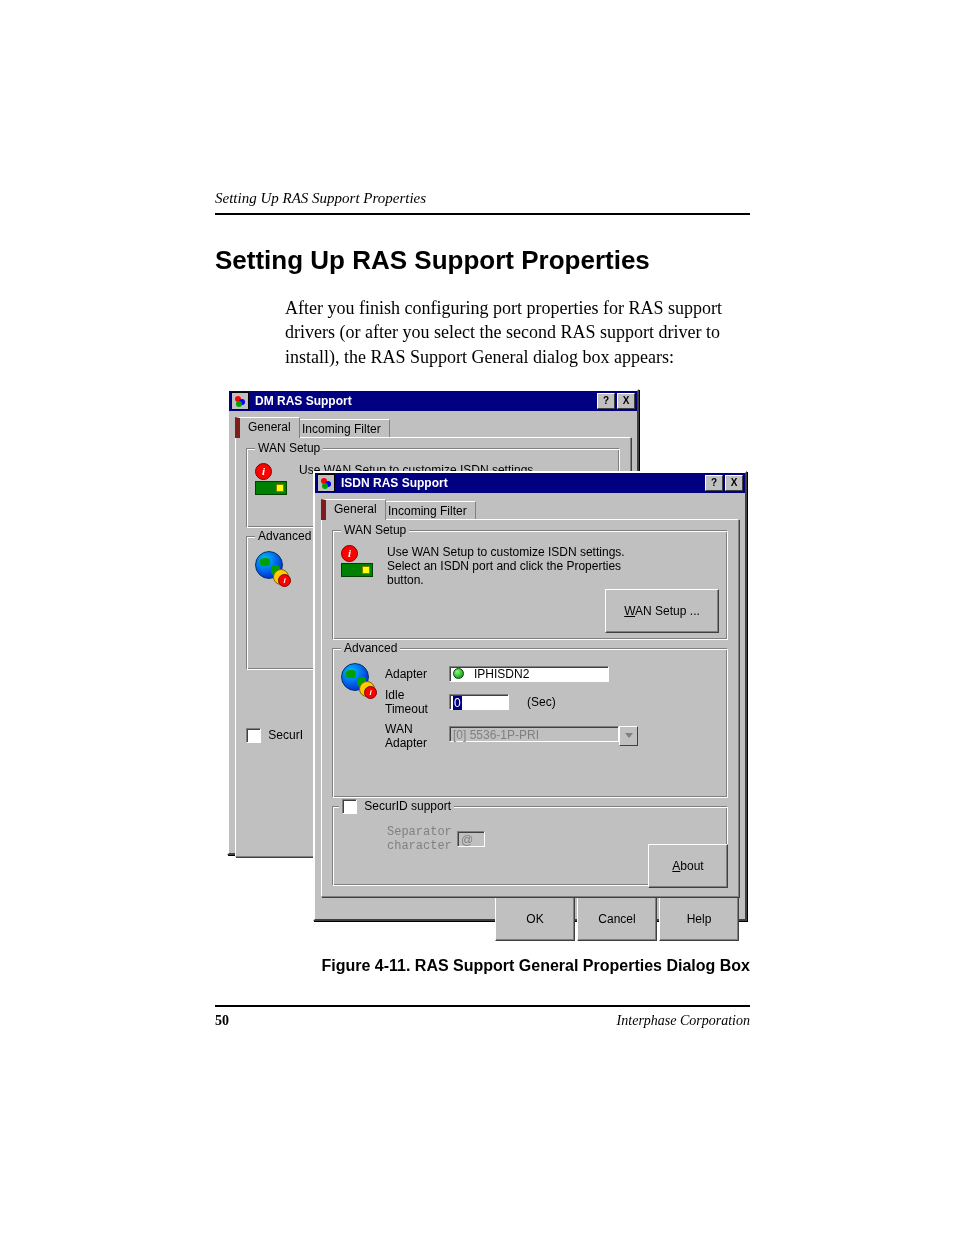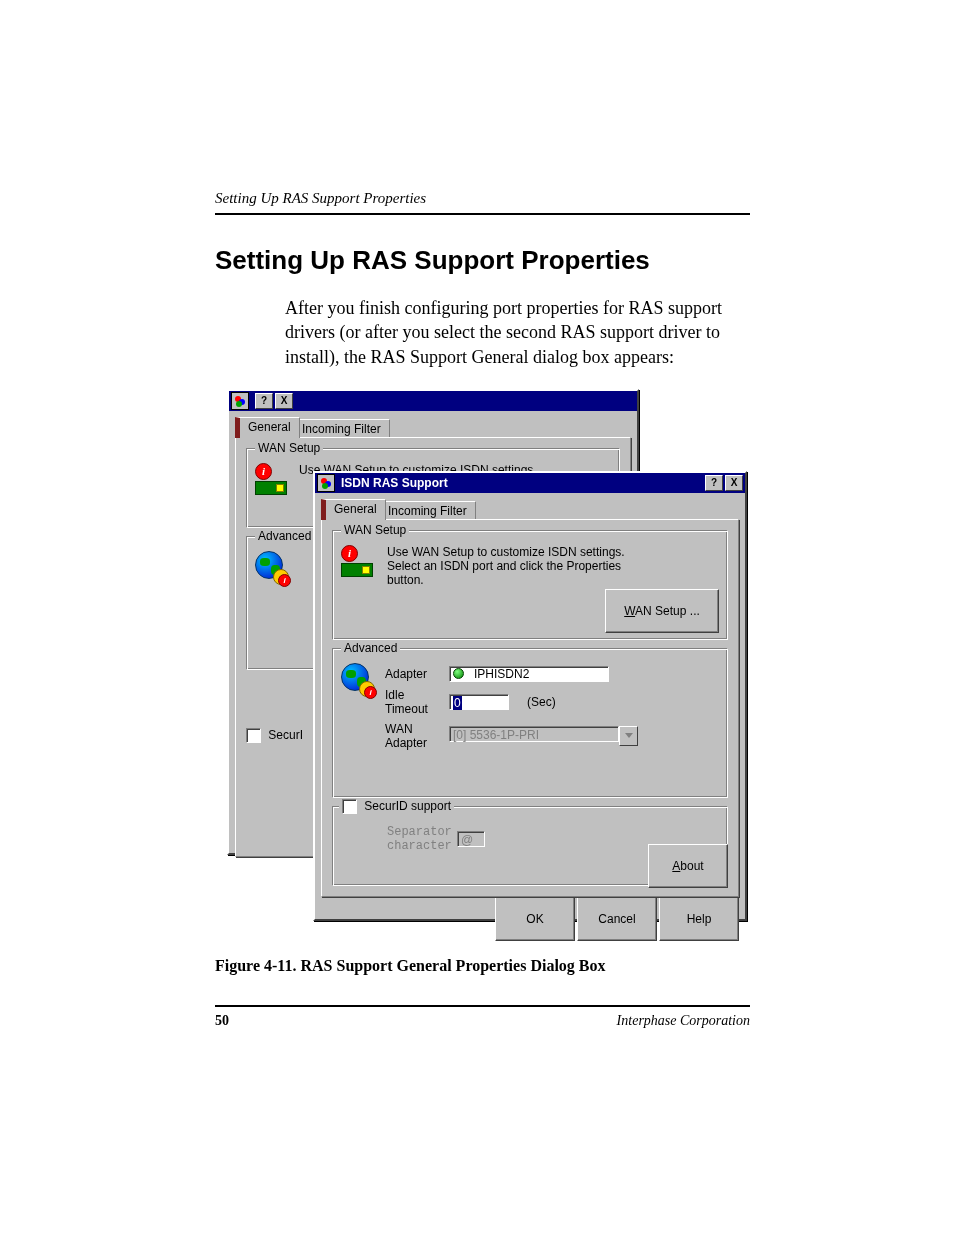--- a/index.html
+++ b/index.html
@@ -47,24 +47,24 @@
   .figure-wrap {
     position: relative;
     width: 535px;
     height: 530px;
     font-family: "MS Sans Serif", Tahoma, Arial, sans-serif;
     font-size: 12px;
     color: #000;
     margin-bottom: 38px;
   }
   .caption {
-    font-family: Liberation Serif, serif;
+    font-family: Liberation Sans, sans-serif;
     font-weight: bold;
     font-size: 16px;
-    text-align: left;
+    text-align: right;
     margin-top: 20px;
   }
   .footer {
     display: flex;
     justify-content: space-between;
     font-size: 14px;
   }
   .footer .pg { font-weight: bold; }
   .footer .corp { font-style: italic; }
 
@@ -244,20 +244,21 @@
 
     <div class="dialog" style="left:12px; top:0; width:408px; height:462px;">
       <div class="titlebar">
         <span class="title-icon">
           <svg viewBox="0 0 12 12">
               <circle cx="4" cy="4" r="3" fill="#ff0000"></circle>
               <circle cx="8" cy="7" r="3" fill="#0000ff"></circle>
               <circle cx="5" cy="9" r="3" fill="#00a000"></circle>
             </svg>
         </span>
+        <span class="title-text">DM RAS Support</span>
         <span class="titlebar-btn">?</span>
         <span class="titlebar-btn">X</span>
       </div>
       <div class="dialog-body">
         <div class="tabstrip">
           <div class="tab" style="left:0; z-index:2;">General</div>
           <div class="tab inactive" style="left:54px;">Incoming Filter</div>
         </div>
         <div class="tab-panel" style="height:398px;">
           <div class="groupbox" style="height:56px;">

